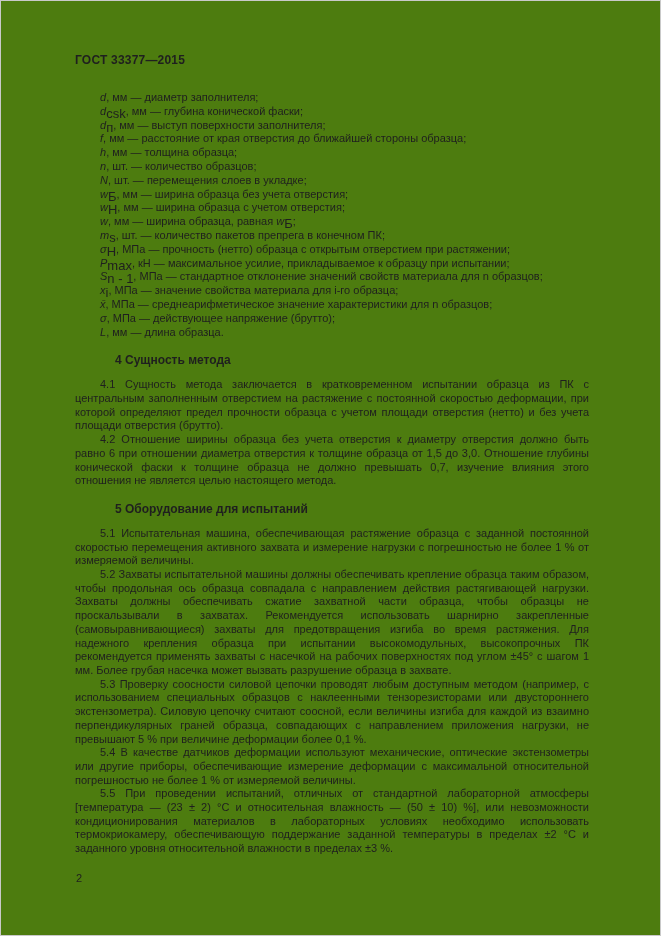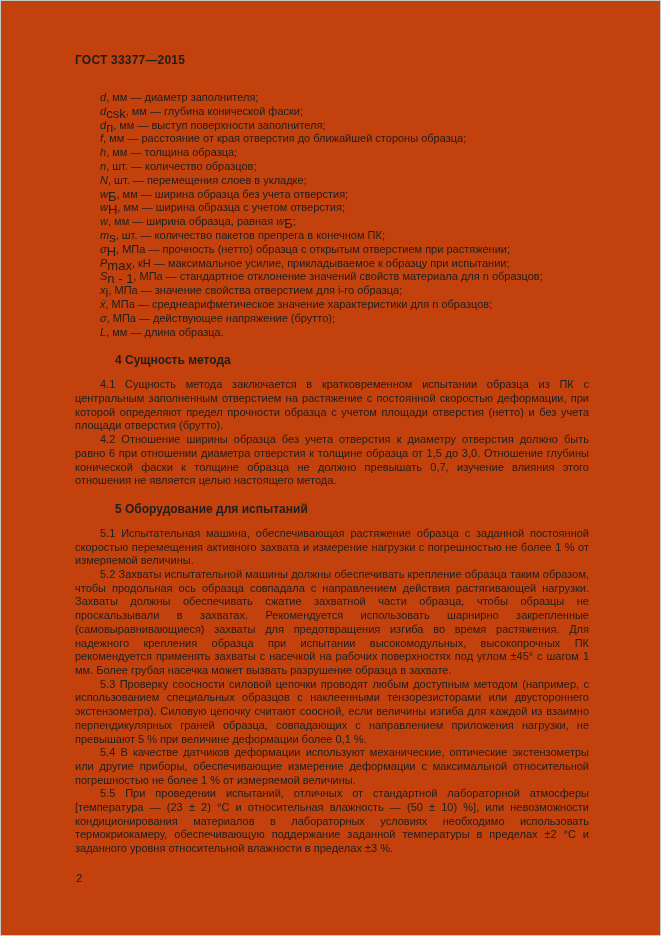--- a/index.html
+++ b/index.html
@@ -1,21 +1,21 @@
 <!DOCTYPE html>
 <html><head>
 <meta charset="utf-8">
 <style>
   * { box-sizing: border-box; }
   html, body { margin: 0; padding: 0; background: #ffffff; }
   .page {
     position: relative;
     width: 661px;
     height: 936px;
-    background: #c2410c;
+    background: #4d7c0f;
     border: 1px solid #c9c9c9;
     font-family: "Liberation Sans", sans-serif;
     color: #1f1f1f;
     overflow: hidden;
   }
   .gost-header {
     position: absolute;
     top: 52px;
     left: 74px;
     font-size: 12px;
@@ -77,21 +77,21 @@
       <p class="def"><i>h</i><sub></sub><span>, мм — толщина образца;</span></p>
       <p class="def"><i>n</i><sub></sub><span>, шт. — количество образцов;</span></p>
       <p class="def"><i>N</i><sub></sub><span>, шт. — перемещения слоев в укладке;</span></p>
       <p class="def"><i>w</i><sub>Б</sub><span>, мм — ширина образца без учета отверстия;</span></p>
       <p class="def"><i>w</i><sub>Н</sub><span>, мм — ширина образца с учетом отверстия;</span></p>
       <p class="def"><i>w</i><sub></sub><span>, мм — ширина образца, равная </span><i>w</i><sub>Б</sub><span>;</span></p>
       <p class="def"><i>m</i><sub>s</sub><span>, шт. — количество пакетов препрега в конечном ПК;</span></p>
       <p class="def"><i>σ</i><sub>Н</sub><span>, МПа — прочность (нетто) образца с открытым отверстием при растяжении;</span></p>
       <p class="def"><i>P</i><sub>max</sub><span>, кН — максимальное усилие, прикладываемое к образцу при испытании;</span></p>
       <p class="def"><i>S</i><sub>n - 1</sub><span>, МПа — стандартное отклонение значений свойств материала для n образцов;</span></p>
-      <p class="def"><i>x</i><sub>i</sub><span>, МПа — значение свойства отверстием для i-го образца;</span></p>
+      <p class="def"><i>x</i><sub>i</sub><span>, МПа — значение свойства материала для i-го образца;</span></p>
       <p class="def"><i>x̄</i><sub></sub><span>, МПа — среднеарифметическое значение характеристики для n образцов;</span></p>
       <p class="def"><i>σ</i><sub></sub><span>, МПа — действующее напряжение (брутто);</span></p>
       <p class="def"><i>L</i><sub></sub><span>, мм — длина образца.</span></p>
     </div>
 
     <h2 class="section-title">4 Сущность метода</h2>
     <p class="para">4.1 Сущность метода заключается в кратковременном испытании образца из ПК с центральным заполненным отверстием на растяжение с постоянной скоростью деформации, при которой определяют предел прочности образца с учетом площади отверстия (нетто) и без учета площади отверстия (брутто).</p>
     <p class="para">4.2 Отношение ширины образца без учета отверстия к диаметру отверстия должно быть равно 6 при отношении диаметра отверстия к толщине образца от 1,5 до 3,0. Отношение глубины конической фаски к толщине образца не должно превышать 0,7, изучение влияния этого отношения не является целью настоящего метода.</p>
 
     <h2 class="section-title">5 Оборудование для испытаний</h2>

